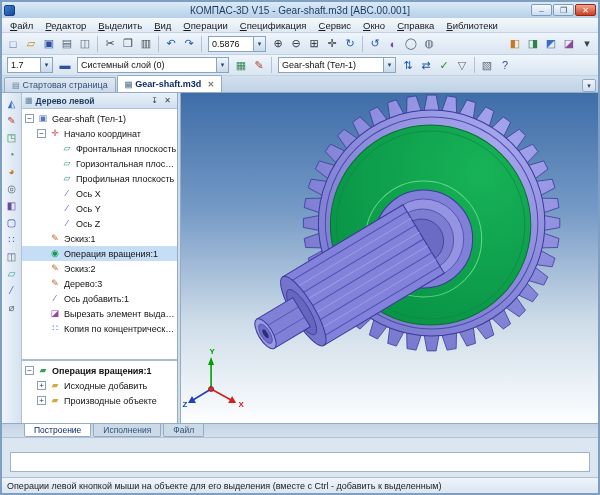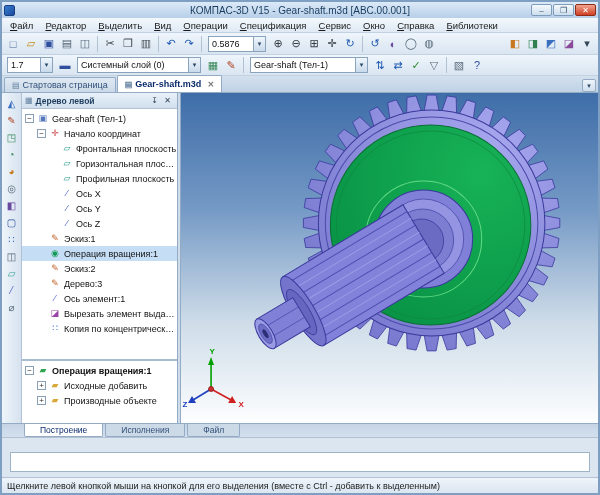--- a/index.html
+++ b/index.html
@@ -83,21 +83,21 @@
   .tlabel { overflow:hidden; text-overflow:ellipsis; }
 
   .splitter { width:3px; flex:none; background:#cfdcea; border-right:1px solid #93abc4; }
   .viewport { flex:1; min-width:0; position:relative; }
   .viewport svg { width:100%; height:100%; display:block; }
   .triad-label { font-size:8px; font-weight:bold; font-family:"Liberation Sans",sans-serif; }
 
   
   .bottom-tabs { height:14px; flex:none; display:flex; align-items:flex-start; padding-left:22px;
                  background:linear-gradient(#c5d4e4,#d3e0ee); border-top:1px solid #93abc4; }
-  .btab { font-size:8.5px; height:13px; padding:0 15px; margin-right:2px; color:#33517a;
+  .btab { font-size:8.5px; height:13px; padding:0 9px; margin-right:2px; color:#33517a;
           border:1px solid #93abc4; border-top:none; border-radius:0 0 2px 2px;
           background:#ccd9e7; display:flex; align-items:center; }
   .btab.active { background:#fff; color:#0a2a6a; }
 
   .prop-panel { height:40px; flex:none; background:#dce6f0; border-top:1px solid #b2c2d4;
                 padding:14px 8px 0 8px; }
   .prop-msg { height:20px; background:#fff; border:1px solid #9fb3c7; }
 
   .statusbar { height:16px; flex:none; display:flex; align-items:center; padding:0 5px;
                background:linear-gradient(#eef4fa,#dbe6f1); border-top:1px solid #b2c2d4;
@@ -179,21 +179,21 @@
   </div>
 
   <div class="toolbar" id="toolbar2">
     <div class="combo" style="width:46px">
       <span class="val">1.7</span>
       <span class="arrow">▾</span>
     </div>
     <span class="tb-icons">
         <span class="tbi" style="color: rgb(47, 79, 159);">▬</span>
       </span>
-    <div class="combo" style="width:124px">
+    <div class="combo" style="width:152px">
       <span class="val">Системный слой (0)</span>
       <span class="arrow">▾</span>
     </div>
     <span class="tb-icons">
         <span class="tbi" style="color: rgb(58, 138, 90);">▦</span>
         <span class="tbi" style="color: rgb(176, 74, 42);">✎</span>
       </span>
     <span class="tb-sep"></span>
     <div class="combo" style="width:118px">
       <span class="val">Gear-shaft (Тел-1)</span>
@@ -310,21 +310,21 @@
             <span class="tlabel">Эскиз:2</span>
           </div>
           <div class="trow" style="padding-left: 15px;">
             <span class="exp"></span>
             <span class="ticon" style="color: rgb(192, 90, 32);">✎</span>
             <span class="tlabel">Дерево:3</span>
           </div>
           <div class="trow" style="padding-left: 15px;">
             <span class="exp"></span>
             <span class="ticon" style="color: rgb(74, 95, 192);">⁄</span>
-            <span class="tlabel">Ось элемент:1</span>
+            <span class="tlabel">Ось добавить:1</span>
           </div>
           <div class="trow" style="padding-left: 15px;">
             <span class="exp"></span>
             <span class="ticon" style="color: rgb(154, 68, 170);">◪</span>
             <span class="tlabel">Вырезать элемент выдавливания:1</span>
           </div>
           <div class="trow" style="padding-left: 15px;">
             <span class="exp"></span>
             <span class="ticon" style="color: rgb(51, 102, 204);">∷</span>
             <span class="tlabel">Копия по концентрической сетке:1</span>
@@ -472,16 +472,16 @@
       <div class="btab active">Построение</div>
       <div class="btab">Исполнения</div>
       <div class="btab">Файл</div>
     </div>
 
   <div class="prop-panel">
     <div class="prop-msg"></div>
   </div>
 
   <div class="statusbar">
-    <span>Щелкните левой кнопкой мыши на кнопкой для его выделения (вместе с Ctrl - добавить к выделенным)</span>
+    <span>Операции левой кнопкой мыши на объекте для его выделения (вместе с Ctrl - добавить к выделенным)</span>
   </div>
 
 </div>
 
 </body></html>

